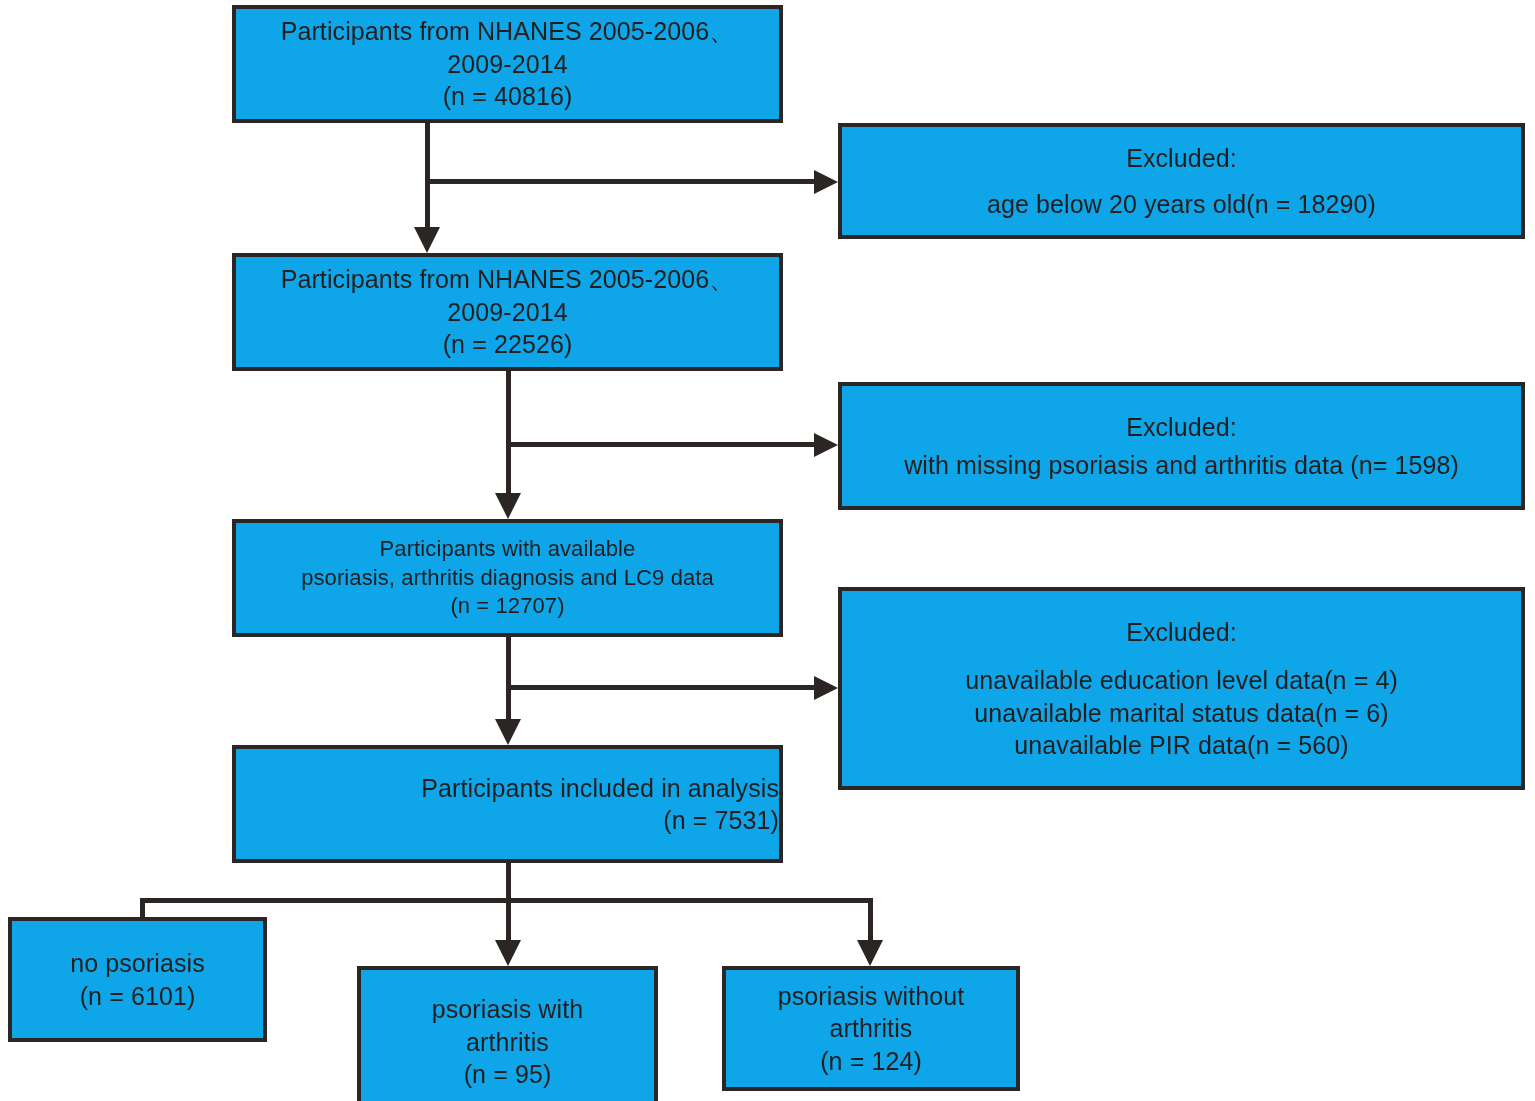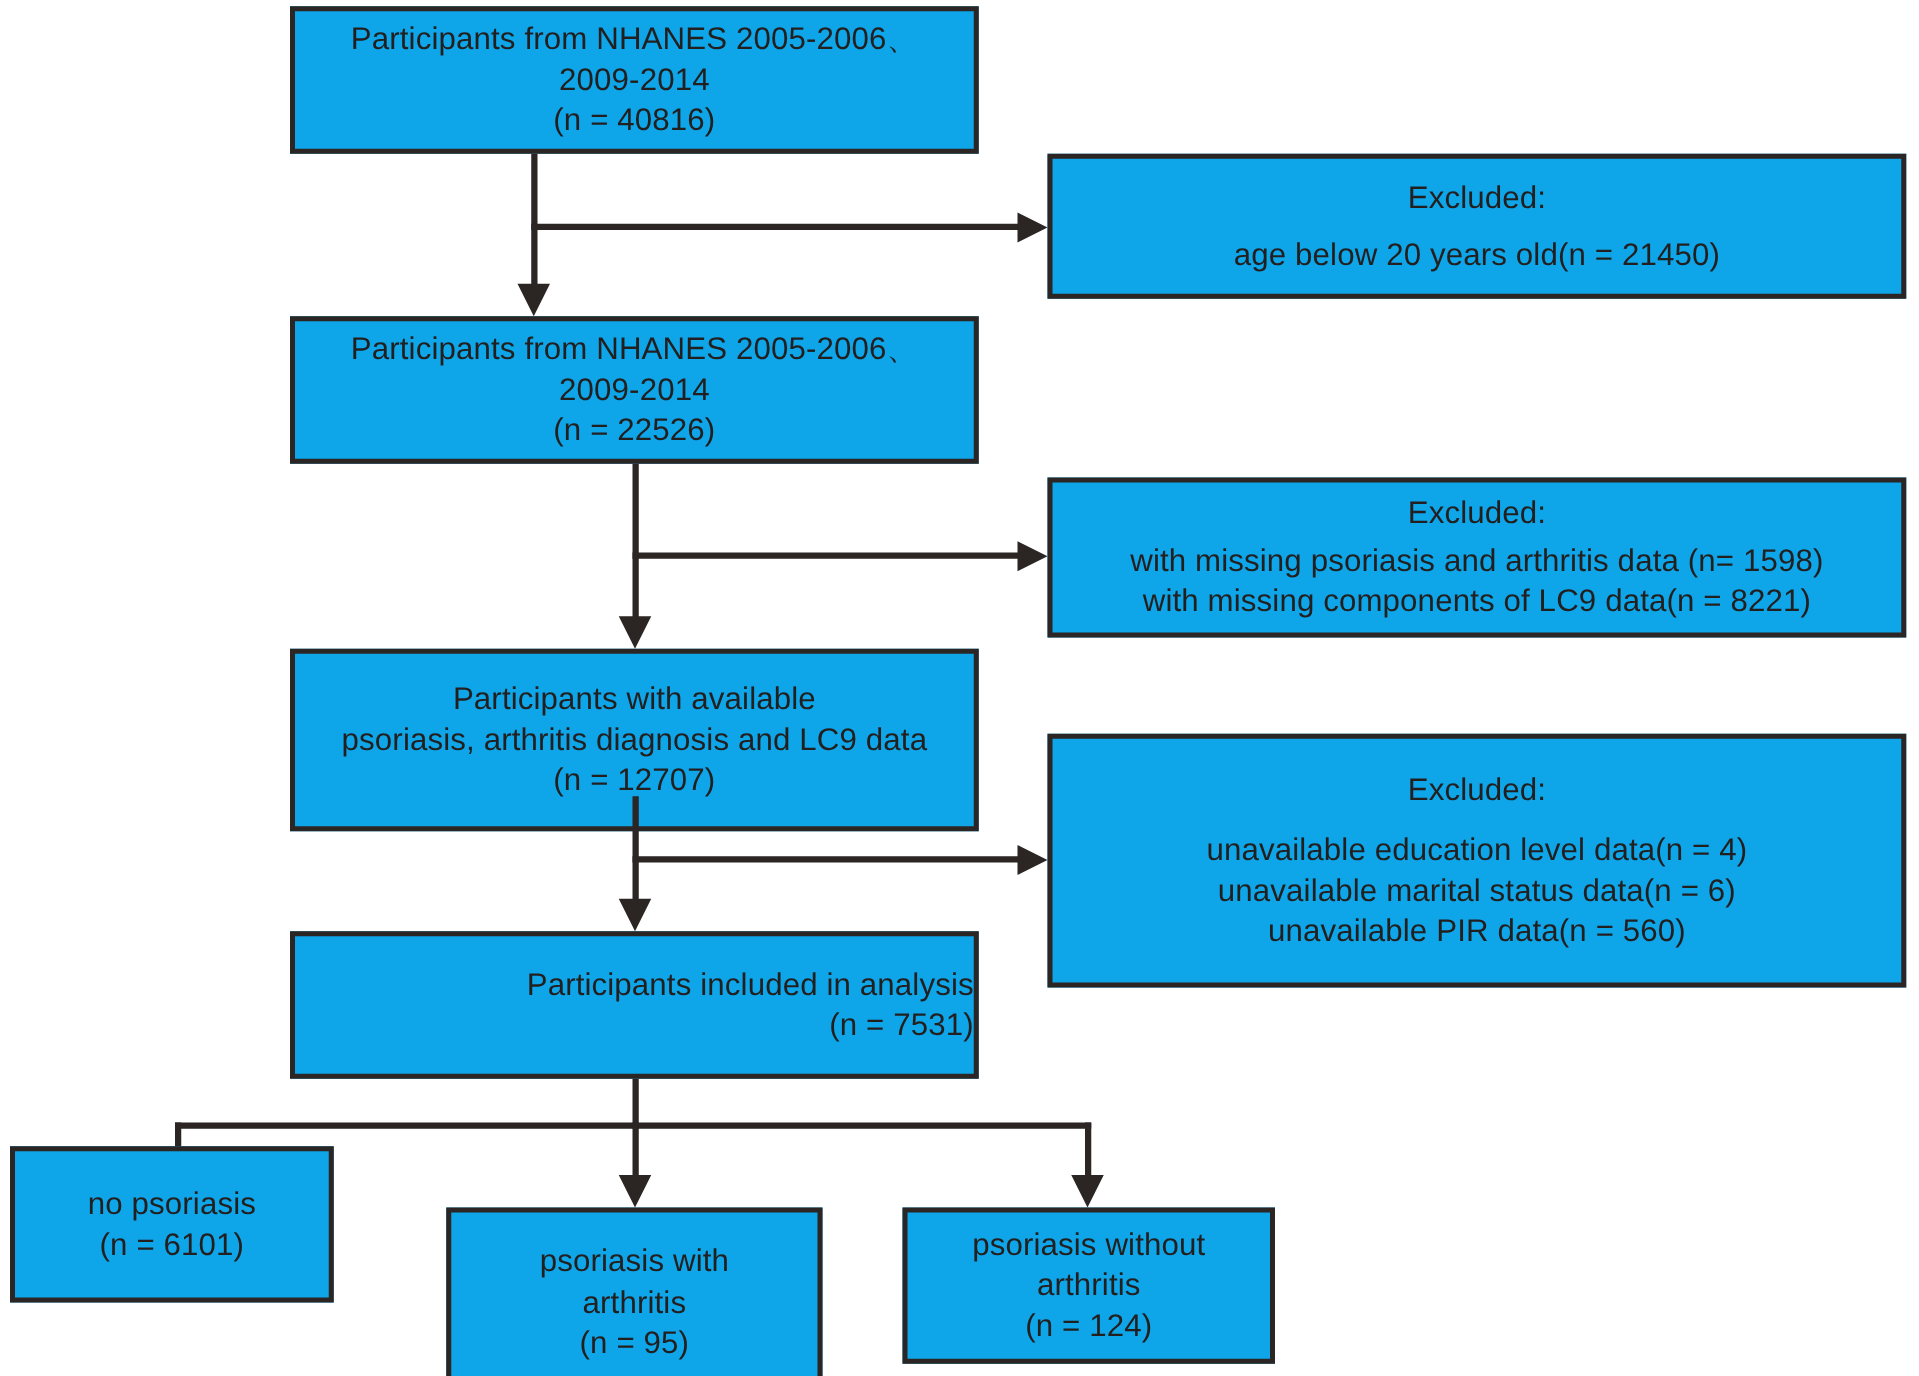--- a/index.html
+++ b/index.html
@@ -32,21 +32,21 @@
     letter-spacing: 0.1px;
   }
   .node .line {
     display: block;
     white-space: nowrap;
   }
 
   
   #node-cohort-initial { left: 232px;  top: 5px;   width: 551px; height: 118px; font-size: 25px; }
   #node-cohort-adults  { left: 232px;  top: 253px; width: 551px; height: 118px; font-size: 25px; }
-  #node-cohort-lc9     { left: 232px;  top: 519px; width: 551px; height: 146px; font-size: 25px; }
+  #node-cohort-lc9     { left: 232px;  top: 519px; width: 551px; height: 118px; font-size: 22px; }
   #node-cohort-final   { left: 232px;  top: 745px; width: 551px; height: 118px; font-size: 25px; align-items: flex-end; }
 
   
   #node-excluded-age      { left: 838px; top: 123px; width: 687px; height: 116px; font-size: 25px; }
   #node-excluded-data     { left: 838px; top: 382px; width: 687px; height: 128px; font-size: 25px; }
   #node-excluded-covars   { left: 838px; top: 587px; width: 687px; height: 203px; font-size: 25px; }
 
   .excl-head { margin-bottom: 14px; }
   #node-excluded-covars .excl-head { margin-bottom: 16px; }
   #node-excluded-data .excl-head { margin-bottom: 6px; }
@@ -92,39 +92,38 @@
   </div>
 
   <div class="conn v-line" style="left:425px; top:123px; height:105px;"></div>
   <div class="arrow-down" style="left:414px; top:227px;"></div>
 
   <div class="conn h-line" style="left:425px; top:179px; width:392px;"></div>
   <div class="arrow-right" style="left:814px; top:170px;"></div>
 
   <div class="node" id="node-excluded-age">
     <span class="line excl-head">Excluded:</span>
-    <span class="line">age below 20 years old(n = 21450)</span>
+    <span class="line">age below 20 years old(n = 18290)</span>
   </div>
 
   <div class="node" id="node-cohort-adults">
     <span class="line">Participants from NHANES 2005-2006、</span>
     <span class="line">2009-2014</span>
     <span class="line">(n = 22526)</span>
   </div>
 
   <div class="conn v-line" style="left:506px; top:371px; height:123px;"></div>
   <div class="arrow-down" style="left:495px; top:493px;"></div>
 
   <div class="conn h-line" style="left:506px; top:442px; width:311px;"></div>
   <div class="arrow-right" style="left:814px; top:433px;"></div>
 
   <div class="node" id="node-excluded-data">
     <span class="line excl-head">Excluded:</span>
     <span class="line">with missing psoriasis and arthritis data (n= 1598)</span>
-    <span class="line">with missing components of LC9 data(n = 8221)</span>
   </div>
 
   <div class="node" id="node-cohort-lc9">
     <span class="line">Participants with available</span>
     <span class="line">psoriasis, arthritis diagnosis and LC9 data</span>
     <span class="line">(n = 12707)</span>
   </div>
 
   <div class="conn v-line" style="left:506px; top:637px; height:83px;"></div>
   <div class="arrow-down" style="left:495px; top:719px;"></div>

